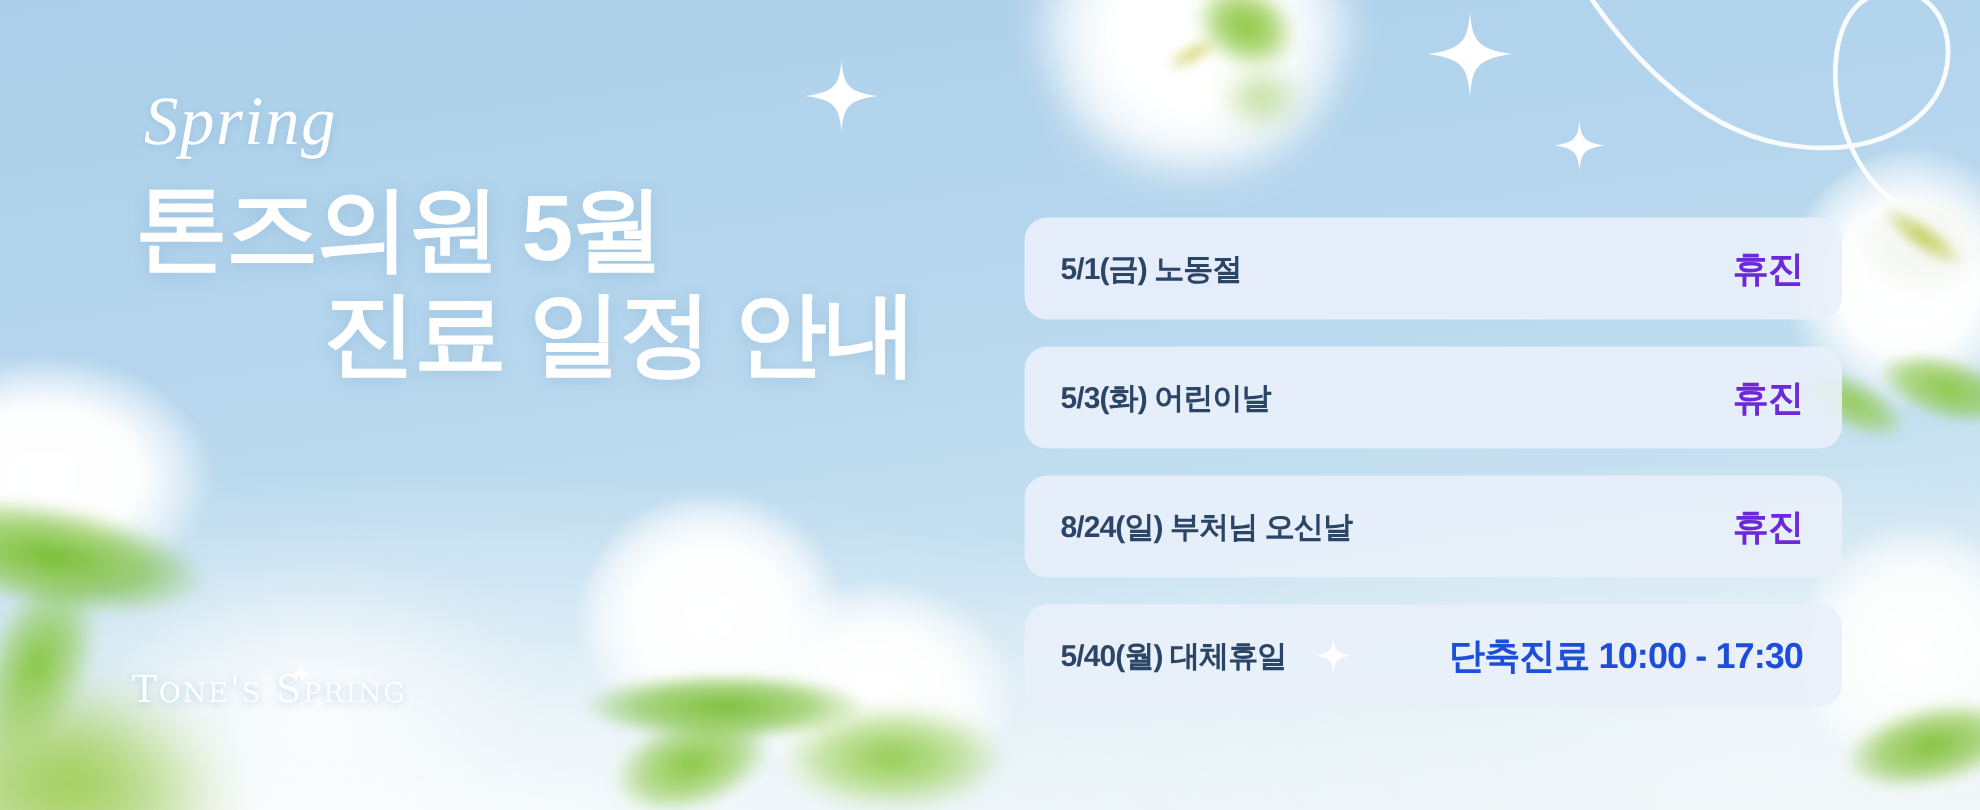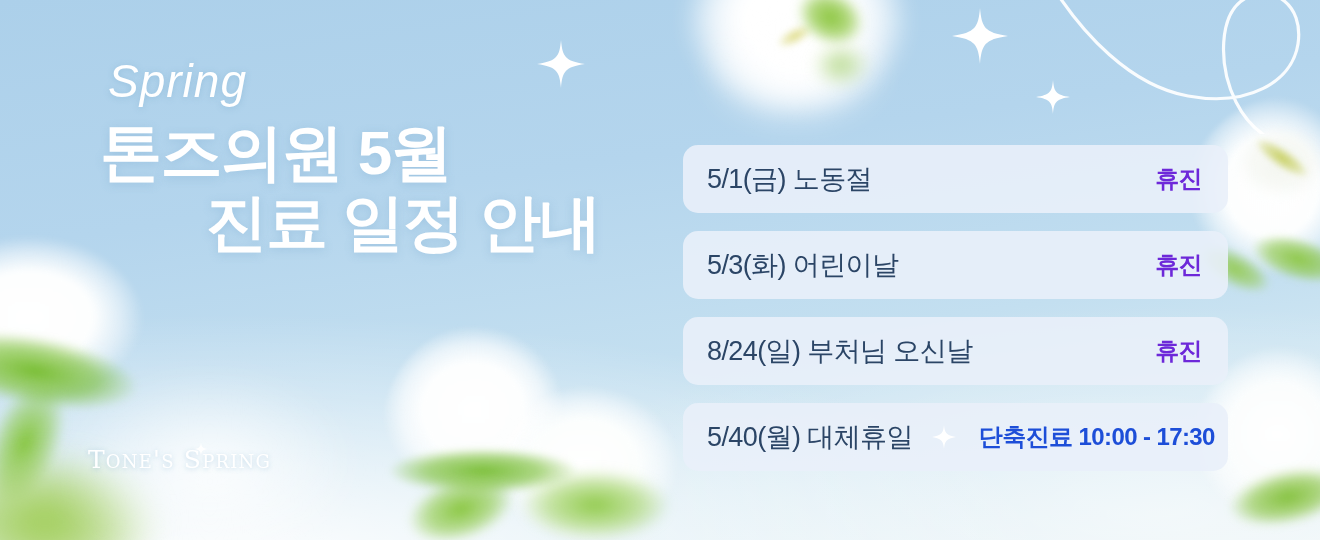--- a/index.html
+++ b/index.html
@@ -202,31 +202,31 @@
     pointer-events: none;
   }
 
   
   .left-block {
     position: absolute;
     left: 90px; top: 58px;
     width: 520px;
   }
   .spring-script {
-    font-family: Liberation Sans, sans-serif;
+    font-family: Liberation Serif, serif;
     font-style: italic;
     font-size: 46px;
     color: #ffffff;
     letter-spacing: 1px;
     line-height: 1;
-    margin: 0 0 14px 18px;
+    margin: 0 0 14px 6px;
     text-shadow: 0 1px 6px rgba(120,170,205,0.45);
   }
   .headline {
-    margin: 10px;
+    margin: 0;
     color: #ffffff;
     font-size: 62px;
     font-weight: 700;
     line-height: 1.13;
     letter-spacing: -1.5px;
     text-shadow: 0 2px 10px rgba(110,160,200,0.30);
   }
   .headline .l2 { display: block; text-align: right; }
 
   .brand-logo {
@@ -257,22 +257,22 @@
   .card {
     height: 68px;
     border-radius: 15px;
     background: rgba(233,240,250,0.90);
     display: flex;
     align-items: center;
     padding: 0 26px 0 24px;
     box-sizing: border-box;
   }
   .card-label {
-    font-size: 27px;
-    font-weight: 400;
+    font-size: 20px;
+    font-weight: 700;
     color: #2b4566;
     letter-spacing: -0.6px;
     white-space: nowrap;
   }
   .card-spacer { flex: 1 1 auto; }
   .card-value {
     font-size: 24px;
     font-weight: 700;
     letter-spacing: -0.6px;
     white-space: nowrap;

